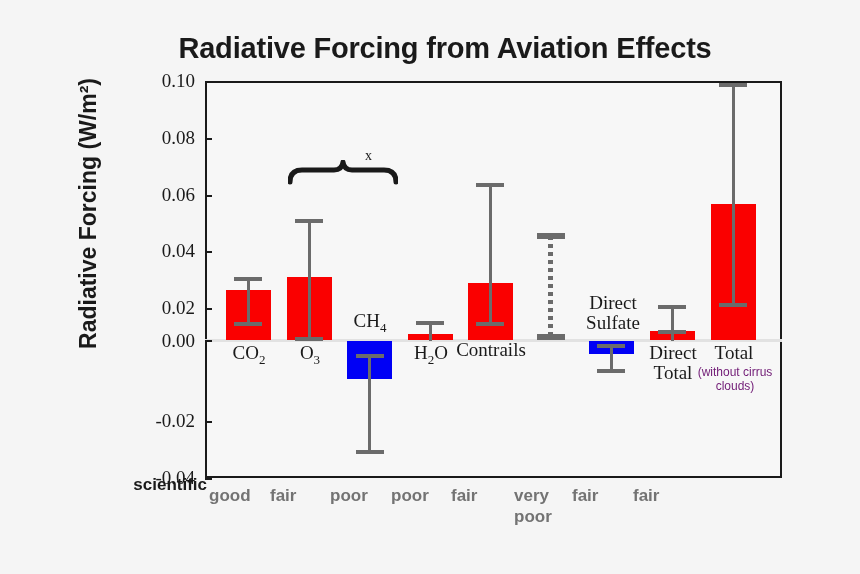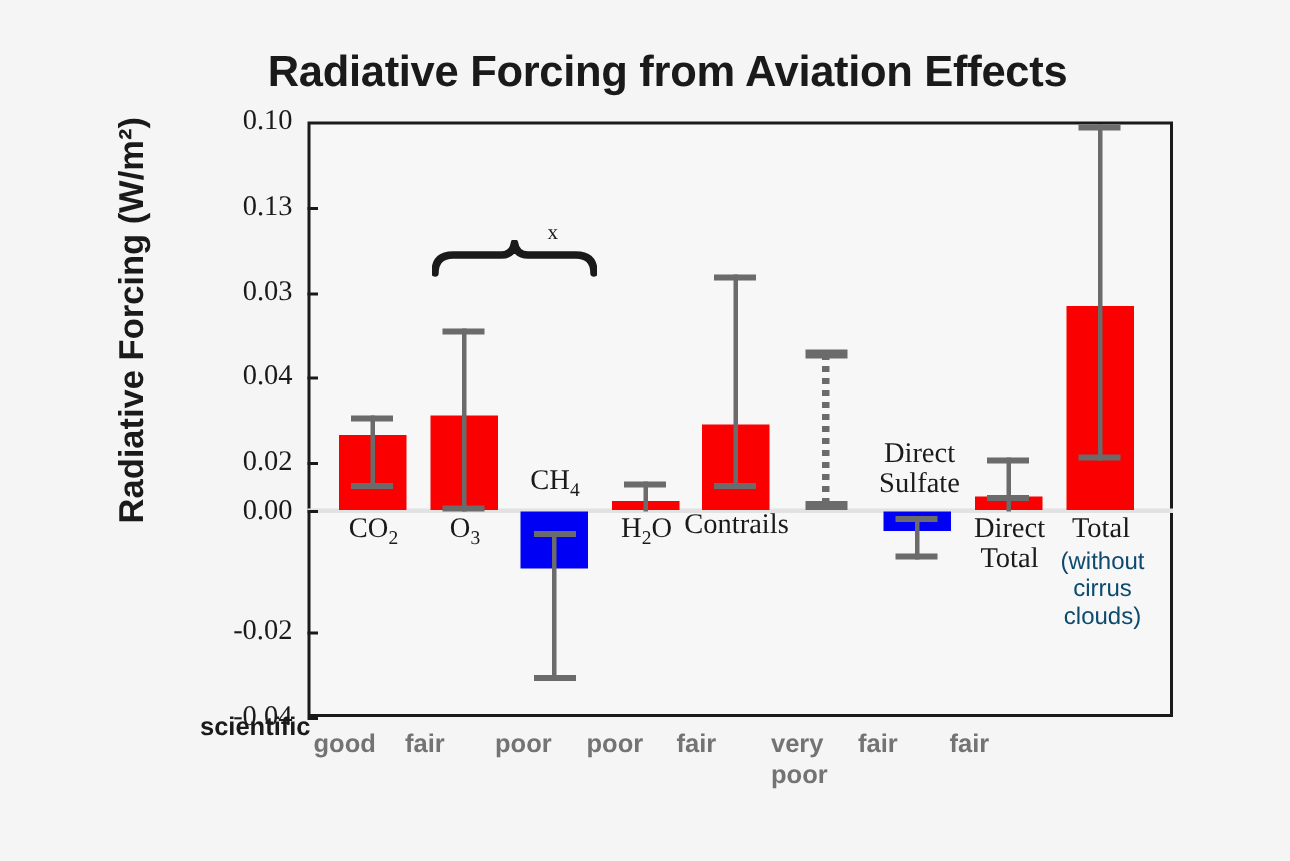--- a/index.html
+++ b/index.html
@@ -86,22 +86,22 @@
     font-size:19px;
     color:#1a1a1a;
     line-height:1.05;
     white-space:nowrap;
   }
   .barlabel sub{font-size:13px;}
   .sublabel{
     position:absolute;
     text-align:center;
     font-family:"Liberation Sans", sans-serif;
-    font-size:16px;
-    color:#0c4a6e;
+    font-size:12px;
+    color:#701a75;
     line-height:1.15;
   }
 
   
   .brace-x{
     position:absolute;
     font-family:"Liberation Serif", serif;
     font-size:14px;
     color:#1a1a1a;
   }
@@ -133,22 +133,22 @@
 </head>
 <body>
 
 <div id="stage">
 
   <div class="chart-title">Radiative Forcing from Aviation Effects</div>
 
   <div class="ylabel">Radiative Forcing (W/m²)</div>
 
   <div class="ytick-label" style="left:133px;top:70px;">0.10</div>
-  <div class="ytick-label" style="left:133px;top:127px;">0.13</div>
-  <div class="ytick-label" style="left:133px;top:184px;">0.03</div>
+  <div class="ytick-label" style="left:133px;top:127px;">0.08</div>
+  <div class="ytick-label" style="left:133px;top:184px;">0.06</div>
   <div class="ytick-label" style="left:133px;top:240px;">0.04</div>
   <div class="ytick-label" style="left:133px;top:297px;">0.02</div>
   <div class="ytick-label" style="left:133px;top:330px;">0.00</div>
   <div class="ytick-label" style="left:133px;top:410px;">-0.02</div>
   <div class="ytick-label" style="left:133px;top:467px;">-0.04</div>
 
   <div class="plot-frame"></div>
   <div class="zero-line"></div>
 
   <div class="ytick-mark" style="top:138px;"></div>

